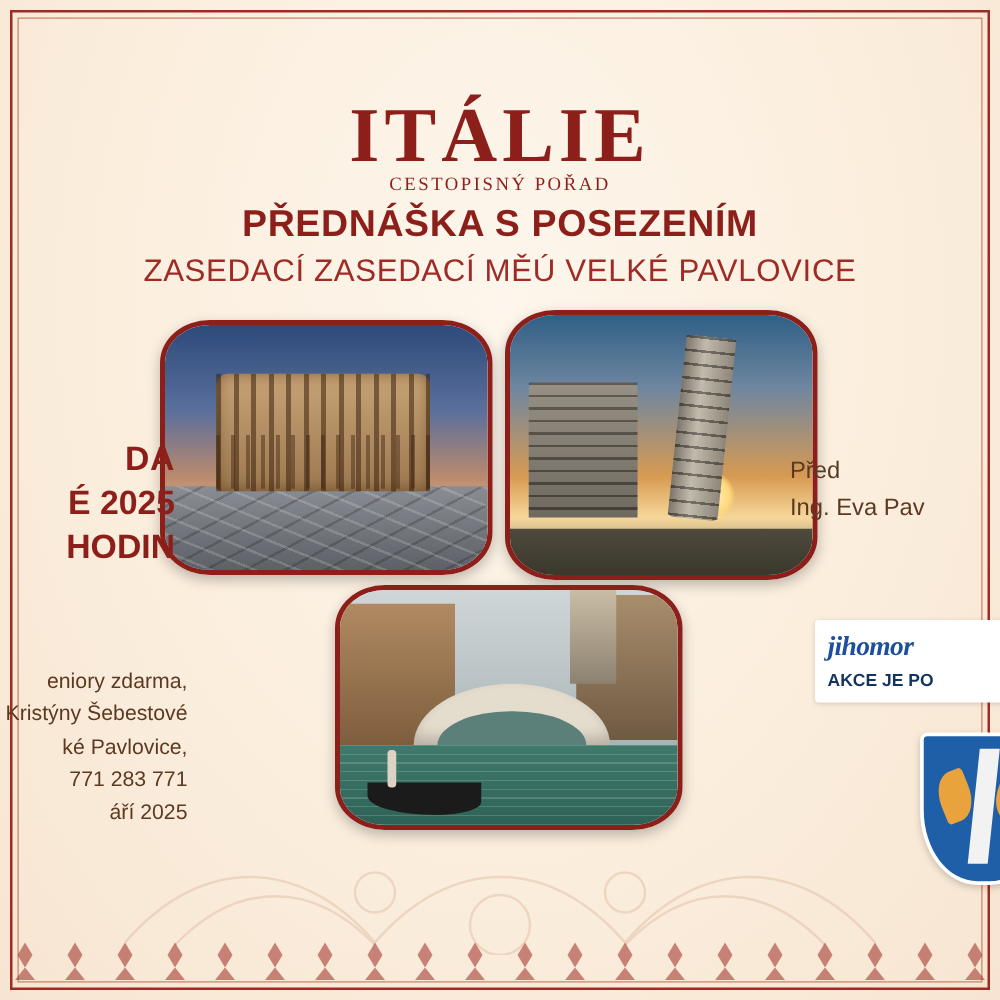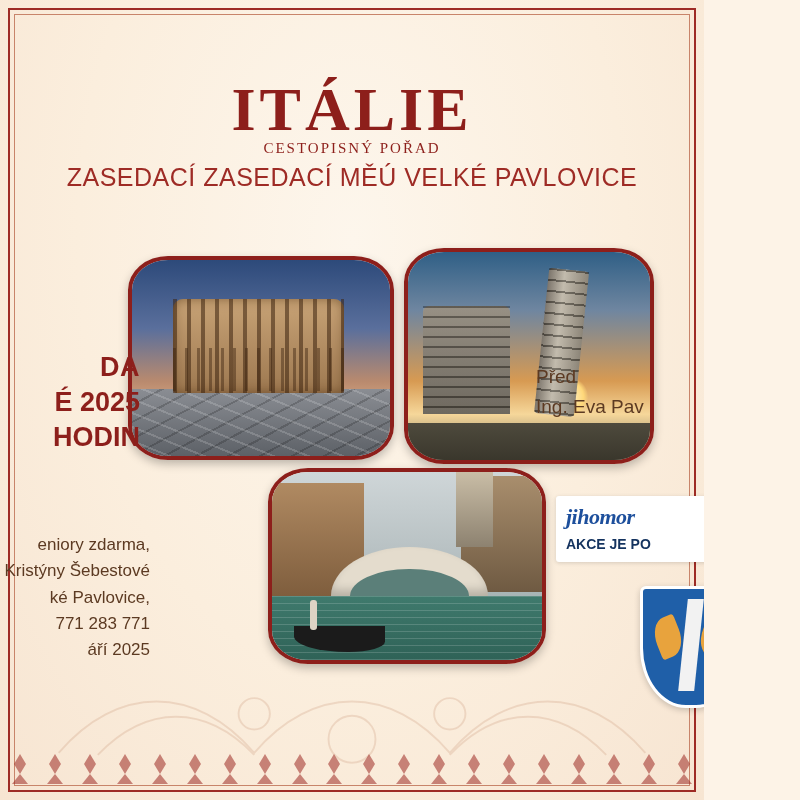--- a/index.html
+++ b/index.html
@@ -8,21 +8,21 @@
   }
   body {
     width: 800px;
     height: 800px;
     overflow: hidden;
     font-family: "Liberation Sans", sans-serif;
     background: #fdf3e7;
   }
   .poster {
     position: relative;
-    width: 704px;
+    width: 800px;
     height: 800px;
     background:
       radial-gradient(ellipse at 50% 30%, #fdf6ec 0%, #fbeedd 55%, #f7e5d2 100%);
     overflow: hidden;
   }
   
   .frame-outer {
     position: absolute;
     left: 8px; top: 8px; right: 8px; bottom: 8px;
     border: 2px solid #9e2b25;
@@ -454,20 +454,21 @@
       <span class="orn"><svg viewBox="0 0 28 34" width="28" height="34">
             <path d="M14 2 L20 12 L14 22 L8 12 Z" fill="#9e2b25"></path>
             <path d="M14 22 L22 32 L6 32 Z" fill="#9e2b25"></path>
           </svg></span>
     </div>
   </div>
 
   <div class="header">
     <div class="title-main">ITÁLIE</div>
     <div class="title-sub">CESTOPISNÝ POŘAD</div>
+    <div class="title-lecture">PŘEDNÁŠKA S POSEZENÍM</div>
     <div class="title-place">ZASEDACÍ ZASEDACÍ MĚÚ VELKÉ PAVLOVICE</div>
   </div>
 
   <div class="photo p1">
     <div class="ph-img">
       <div class="colo-sky"></div>
       <div class="colo-ground">
           <div class="colo-stones"></div>
         </div>
       <div class="colo-body">

